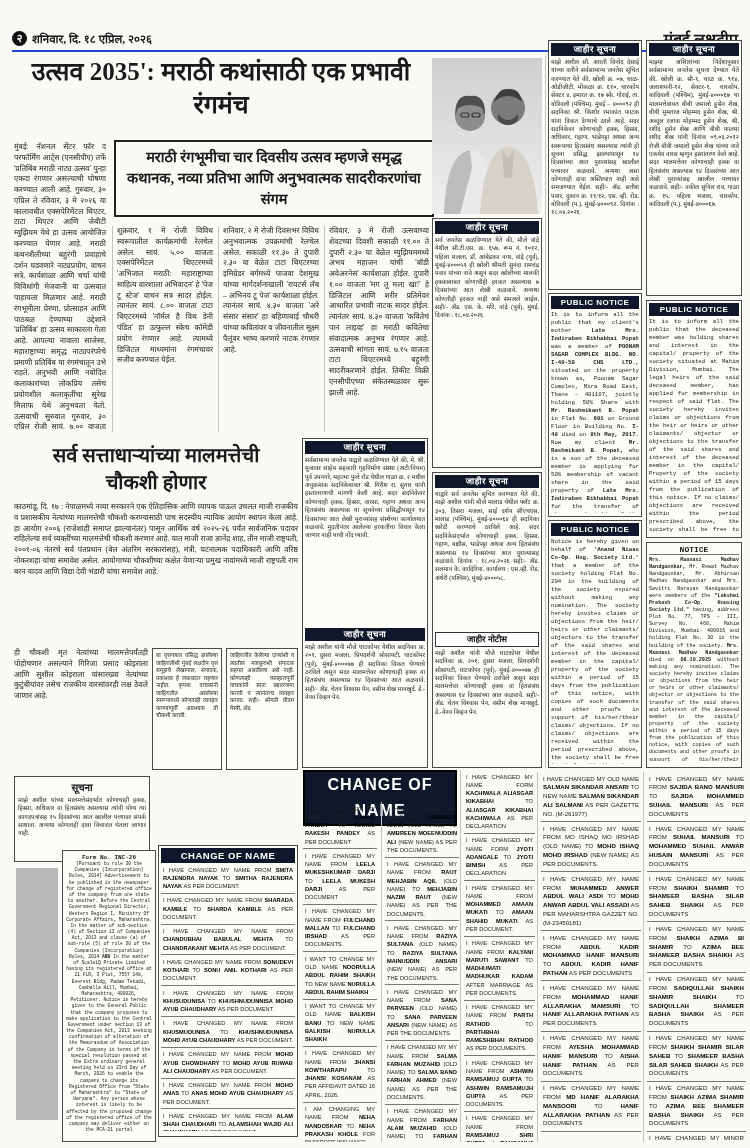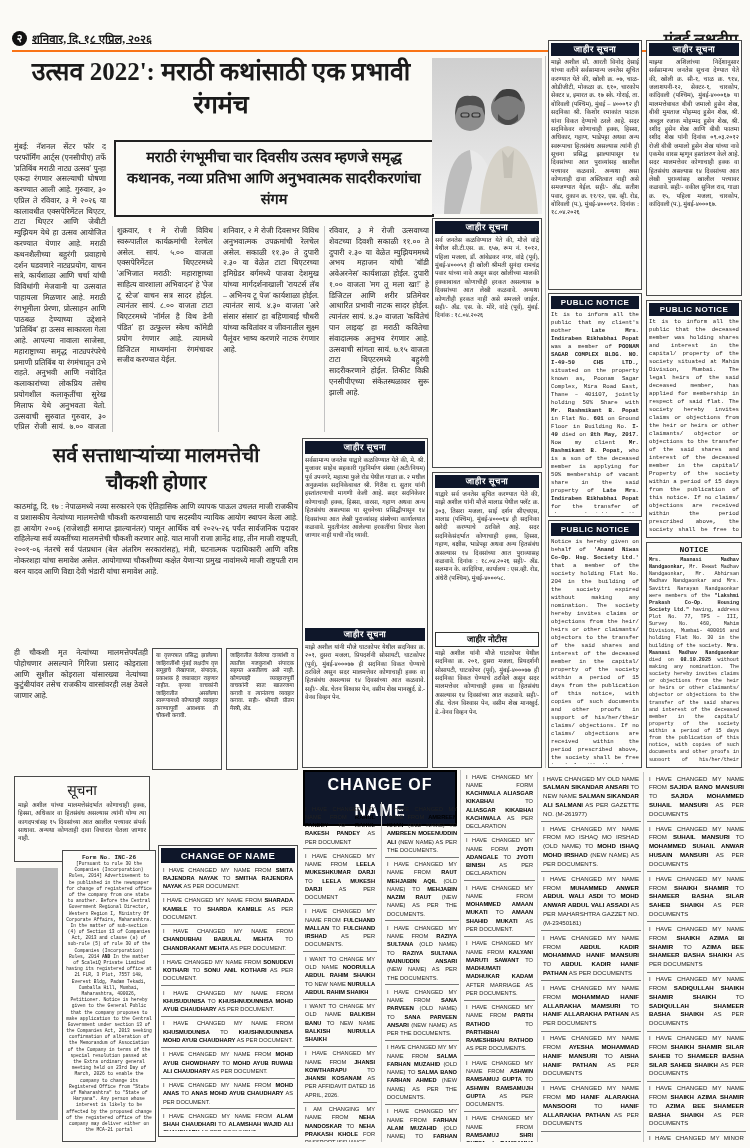--- a/index.html
+++ b/index.html
@@ -9,21 +9,21 @@
   .j{text-align:justify;text-justify:inter-word;}
   .box{border:1px solid #4a4a4a;background:#fdfcf9;box-sizing:border-box;}
   .bar{background:#0f172a;color:#fff;font-weight:bold;text-align:center;
        font-family:"Liberation Sans","DejaVu Sans",sans-serif;letter-spacing:.5px;}
   .thinbar{border:1px solid #333;background:#fff;color:#111;font-weight:bold;text-align:center;
        font-family:"Liberation Sans","DejaVu Sans",sans-serif;}
   .mar6{font-size:6.2px;line-height:1.35;}
   .mar55{font-size:5.6px;line-height:1.35;}
   .eng{font-family:Liberation Mono, monospace;}
   
-  .mast{position:absolute;left:12px;top:28px;right:12px;height:22px;border-bottom:2px solid #f97316;text-decoration:underline;}
+  .mast{position:absolute;left:12px;top:28px;right:12px;height:22px;border-bottom:2px solid #1d4ed8;}
   .pgnum{display:inline-block;width:15px;height:15px;border-radius:50%;background:#111;color:#fff;
          font-size:11px;font-weight:bold;text-align:center;line-height:15px;vertical-align:middle;}
   .mdate{font-size:11.5px;font-weight:bold;margin-left:5px;vertical-align:middle;}
   .mtitle{position:absolute;right:0;top:0;font-size:16px;font-weight:bold;}
   
   .headline{font-size:25px;line-height:1.3;font-weight:bold;text-align:center;}
   .subbox{border:2px solid #222;padding:5px 8px;font-size:14.5px;font-weight:bold;text-align:center;line-height:1.45;}
   .bodytxt{font-size:7.6px;line-height:1.42;}
   .colrule{border-left:1px solid #c2c2c2;}
   
@@ -40,21 +40,21 @@
 <body>
 
 <div class="page">
 
   <div class="mast">
     <span class="pgnum">२</span><span class="mdate">शनिवार, दि. १८ एप्रिल, २०२६</span>
     <span class="mtitle">मुंबई लक्षदीप</span>
   </div>
 
   <div class="abs" style="left:14px;top:56px;width:414px;height:378px;">
-    <div class="headline">उत्सव 2022': मराठी कथांसाठी एक प्रभावी रंगमंच</div>
+    <div class="headline">उत्सव 2035': मराठी कथांसाठी एक प्रभावी रंगमंच</div>
     <div class="abs subbox" style="left:100px;top:84px;width:300px;">मराठी रंगभूमीचा चार दिवसीय उत्सव म्हणजे समृद्ध कथानक, नव्या प्रतिभा आणि अनुभवात्मक सादरीकरणांचा संगम</div>
     <div class="abs bodytxt j" style="left:0;top:86px;width:92px;height:290px;overflow:hidden;">मुंबई: नॅशनल सेंटर फॉर द परफॉर्मिंग आर्ट्स (एनसीपीए) तर्फे 'प्रतिबिंब मराठी नाट्य उत्सव' पुन्हा एकदा रंगणार असल्याची घोषणा करण्यात आली आहे. गुरुवार, ३० एप्रिल ते रविवार, ३ मे २०२६ या कालावधीत एक्सपेरिमेंटल थिएटर, टाटा थिएटर आणि जेबीटी म्युझियम येथे हा उत्सव आयोजित करण्यात येणार आहे. मराठी कथनशैलीच्या बहुरंगी प्रवाहाचे दर्शन घडवणारे नाट्यप्रयोग, वाचन सत्रे, कार्यशाळा आणि चर्चा यांची विविधांगी मेजवानी या उत्सवात पाहायला मिळणार आहे. मराठी रंगभूमीला प्रेरणा, प्रोत्साहन आणि पाठबळ देण्याच्या उद्देशाने 'प्रतिबिंब' हा उत्सव साकारला गेला आहे. आपल्या नावाला साजेसा, महाराष्ट्राच्या समृद्ध नाट्यपरंपरेचे प्रमाणी प्रतिबिंब या रंगमंचातून उभे राहते. अनुभवी आणि नवोदित कलाकारांच्या लोकप्रिय तसेच प्रयोगशील कलाकृतींचा सुरेख मिलाफ येथे अनुभवता येतो. उत्सवाची सुरुवात गुरुवार, ३० एप्रिल रोजी सायं. ७.०० वाजता एक्सपेरिमेंटल थिएटरमध्ये 'बंध' या नाटकाने होईल.</div>
     <div class="abs bodytxt j colrule" style="left:98px;top:170px;width:96px;height:206px;padding-left:4px;overflow:hidden;">शुक्रवार, १ मे रोजी विविध स्वरूपातील कार्यक्रमांची रेलचेल असेल. सायं. ५.०० वाजता एक्सपेरिमेंटल थिएटरमध्ये 'अभिजात मराठी: महाराष्ट्राच्या साहित्य वारशाला अभिवादन' हे 'पेज टू स्टेज' वाचन सत्र सादर होईल. त्यानंतर सायं. ८.०० वाजता टाटा थिएटरमध्ये 'नॉर्मल है विथ डेनी पंडित' हा उत्फुल्ल स्केच कॉमेडी प्रयोग रंगणार आहे. त्यामध्ये डिजिटल माध्यमांना रंगमंचावर सजीव करण्यात येईल.</div>
     <div class="abs bodytxt j colrule" style="left:204px;top:170px;width:96px;height:206px;padding-left:4px;overflow:hidden;">शनिवार, २ मे रोजी दिवसभर विविध अनुभवात्मक उपक्रमांची रेलचेल असेल. सकाळी ११.३० ते दुपारी २.३० या वेळेत टाटा थिएटरच्या इमिग्रेडर बर्गमध्ये पाजवा देशमुख यांच्या मार्गदर्शनाखाली 'रायटर्स लॅब – अभिनय टू पेज' कार्यशाळा होईल. त्यानंतर सायं. ४.३० वाजता 'अरे संसार संसार' हा बहिणाबाई चौधरी यांच्या कवितांवर व जीवनातील सूक्ष्म पैलूंवर भाष्य करणारे नाटक रंगणार आहे.</div>
     <div class="abs bodytxt j colrule" style="left:310px;top:170px;width:100px;height:206px;padding-left:4px;overflow:hidden;">रविवार, ३ मे रोजी उत्सवाच्या शेवटच्या दिवशी सकाळी ११.०० ते दुपारी २.३० या वेळेत म्युझियममध्ये अभय महाजन यांची 'बॉडी अवेअरनेस' कार्यशाळा होईल. दुपारी १.०० वाजता 'मग तू मला खा!' हे डिजिटल आणि शरीर प्रतिमेवर आधारित प्रभावी नाटक सादर होईल. त्यानंतर सायं. ४.३० वाजता 'कवितेचं पान लाइव्ह' हा मराठी कवितेचा संवादात्मक अनुभव रंगणार आहे. उत्सवाची सांगता सायं. ७.१५ वाजता टाटा थिएटरमध्ये बहुरंगी सादरीकरणाने होईल. तिकीट विक्री एनसीपीएच्या संकेतस्थळावर सुरू झाली आहे.</div>
   </div>
 
   <div class="abs" style="left:432px;top:58px;width:110px;height:156px;">
     <svg width="110" height="156" viewBox="0 0 110 156" xmlns="http://www.w3.org/2000/svg">
       <rect width="110" height="156" fill="#dedede"></rect>
@@ -102,21 +102,21 @@
   <div class="abs" style="left:14px;top:442px;width:284px;">
     <div class="nheadline">सर्व सत्ताधाऱ्यांच्या मालमत्तेची</div>
     <div class="nheadline">चौकशी होणार</div>
     <div class="bodytxt j" style="margin-top:6px;height:112px;overflow:hidden;">काठमांडू, दि. १७ : नेपाळमध्ये नव्या सरकारने एक ऐतिहासिक आणि व्यापक पाऊल उचलत माजी राजकीय व प्रशासकीय नेत्यांच्या मालमत्तेची चौकशी करण्यासाठी पाच सदस्यीय न्यायिक आयोग स्थापन केला आहे. हा आयोग २००६ (राजेशाही समाप्त झाल्यानंतर) पासून आर्थिक वर्ष २०२५-२६ पर्यंत सार्वजनिक पदावर राहिलेल्या सर्व व्यक्तींच्या मालमत्तेची चौकशी करणार आहे. यात माजी राजा ज्ञानेंद्र शाह, तीन माजी राष्ट्रपती, २००१-०६ नंतरचे सर्व पंतप्रधान (बेल अंतरिम सरकारांसह), मंत्री, घटनात्मक पदाधिकारी आणि वरिष्ठ नोकरशहा यांचा समावेश असेल. आयोगाच्या चौकशीच्या कक्षेत येणाऱ्या प्रमुख नावांमध्ये माजी राष्ट्रपती राम बरन यादव आणि विद्या देवी भंडारी यांचा समावेश आहे.</div>
   </div>
   <div class="abs bodytxt j" style="left:14px;top:648px;width:134px;height:122px;overflow:hidden;">ही चौकशी मृत नेत्यांच्या मालमत्तेपर्यंतही पोहोचणार असल्याने गिरिजा प्रसाद कोइराला आणि सुशील कोइराला यांसारख्या नेत्यांच्या कुटुंबीयांवर तसेच राजकीय वारसांवरही लक्ष ठेवले जाणार आहे.</div>
   <div class="abs box mar55 j" style="left:152px;top:648px;width:70px;height:122px;padding:3px;overflow:hidden;">या वृत्तपत्रात प्रसिद्ध झालेल्या जाहिरातींशी मुंबई लक्षदीप वृत्त समूहाचे लेखापाल, संपादक, प्रकाशक हे जबाबदार राहणार नाहीत. कृपया वाचकांनी जाहिरातीत असलेल्या स्वरूपामध्ये कोणताही व्यवहार करण्यापूर्वी आवश्यक ती चौकशी करावी.</div>
   <div class="abs box mar55 j" style="left:226px;top:648px;width:72px;height:122px;padding:3px;overflow:hidden;">जाहिरातीत केलेल्या दाव्यांशी व त्यातील मजकुराशी संपादक सहमत असतीलच असे नाही. कोणत्याही व्यवहारापूर्वी वाचकांनी स्वतः खातरजमा करावी व त्यानंतरच व्यवहार करावा. सही/- श्रीमती प्रीतम मेस्त्री, ॲड.</div>
 
   <div class="abs box" style="left:14px;top:776px;width:136px;height:86px;padding:3px;">
-    <div style="font-size:14px;font-weight:normal;text-align:center;">सूचना</div>
+    <div style="font-size:10px;font-weight:bold;text-align:center;">सूचना</div>
     <div class="mar6 j" style="margin-top:2px;overflow:hidden;height:60px;">माझे अशील यांच्या मालमत्तेसंदर्भात कोणाचाही हक्क, हिस्सा, अधिकार वा हितसंबंध असल्यास त्यांनी योग्य त्या कागदपत्रांसह १५ दिवसांच्या आत खालील पत्त्यावर संपर्क साधावा. अन्यथा कोणताही दावा विचारात घेतला जाणार नाही.</div>
   </div>
 
   <div class="abs" style="left:16px;top:868px;width:42px;height:252px;background:#b9b9b9;"></div>
 
   <div class="abs box eng" style="left:62px;top:850px;width:94px;height:292px;padding:3px;">
     <div style="font-size:6px;font-weight:bold;text-align:center;">Form No. INC-26</div>
     <div class="notetxt" style="font-size:4.6px;line-height:1.35;text-align:center;overflow:hidden;height:272px;">[Pursuant to rule 30 the Companies (Incorporation) Rules, 2014] Advertisement to be published in the newspaper for change of registered office of the company from one state to another. Before the Central Government Regional Director, Western Region I, Ministry Of Corporate Affairs, Maharashtra. In the matter of sub-section (4) of Section 13 of Companies Act, 2013 and clause (a) of sub-rule (5) of rule 30 of the Companies (Incorporation) Rules, 2014 <b>AND</b> In the matter of ScaleiQ Private Limited having its registered office at 21 FLR, 3 Plot, 7557 148, Everest Bldg, Padam Tekadi, Cumballa Hill, Mumbai, Maharashtra, 400026, Petitioner. Notice is hereby given to the General Public that the company proposes to make application to the Central Government under section 13 of the Companies Act, 2013 seeking confirmation of alteration of the Memorandum of Association of the Company in terms of the special resolution passed at the Extra ordinary general meeting held on 23rd Day of March, 2026 to enable the company to change its Registered Office from "State of Maharashtra" to "State of Haryana". Any person whose interest is likely to be affected by the proposed change of the registered office of the company may deliver either on the MCA-21 portal (www.mca.gov.in) by filing investor complaint form or cause to be delivered or send by registered post of his/her objections supported by an affidavit stating the nature of his/her interest and grounds of opposition to the Regional Director at the address: the Regional Director, Western Region I, Everest, 5th Floor, 100 Marine Drive, Mumbai, Maharashtra-400002 within fourteen days of the date of publication of this notice with a copy to the applicant company at its registered office at the address mentioned below: 21 FLR, 3 Plot, 7557 148, Everest Bldg, Padam Tekadi, Cumballa Hill, Mumbai, Maharashtra-400026. </div>
   </div>
 

